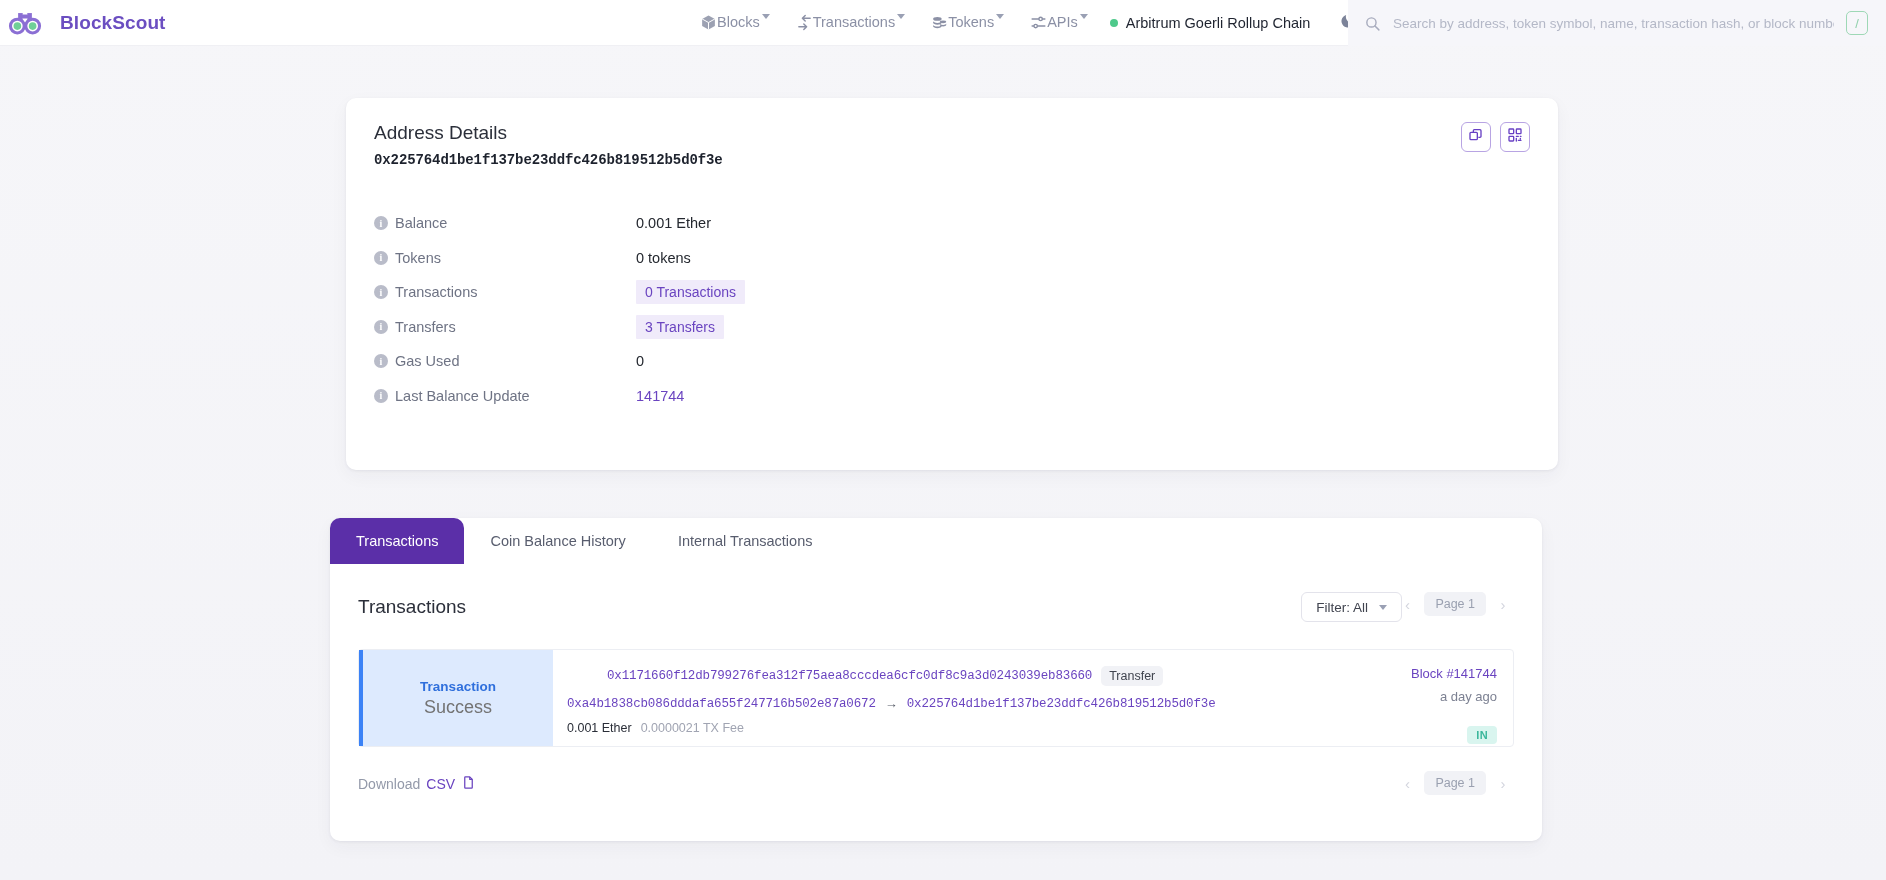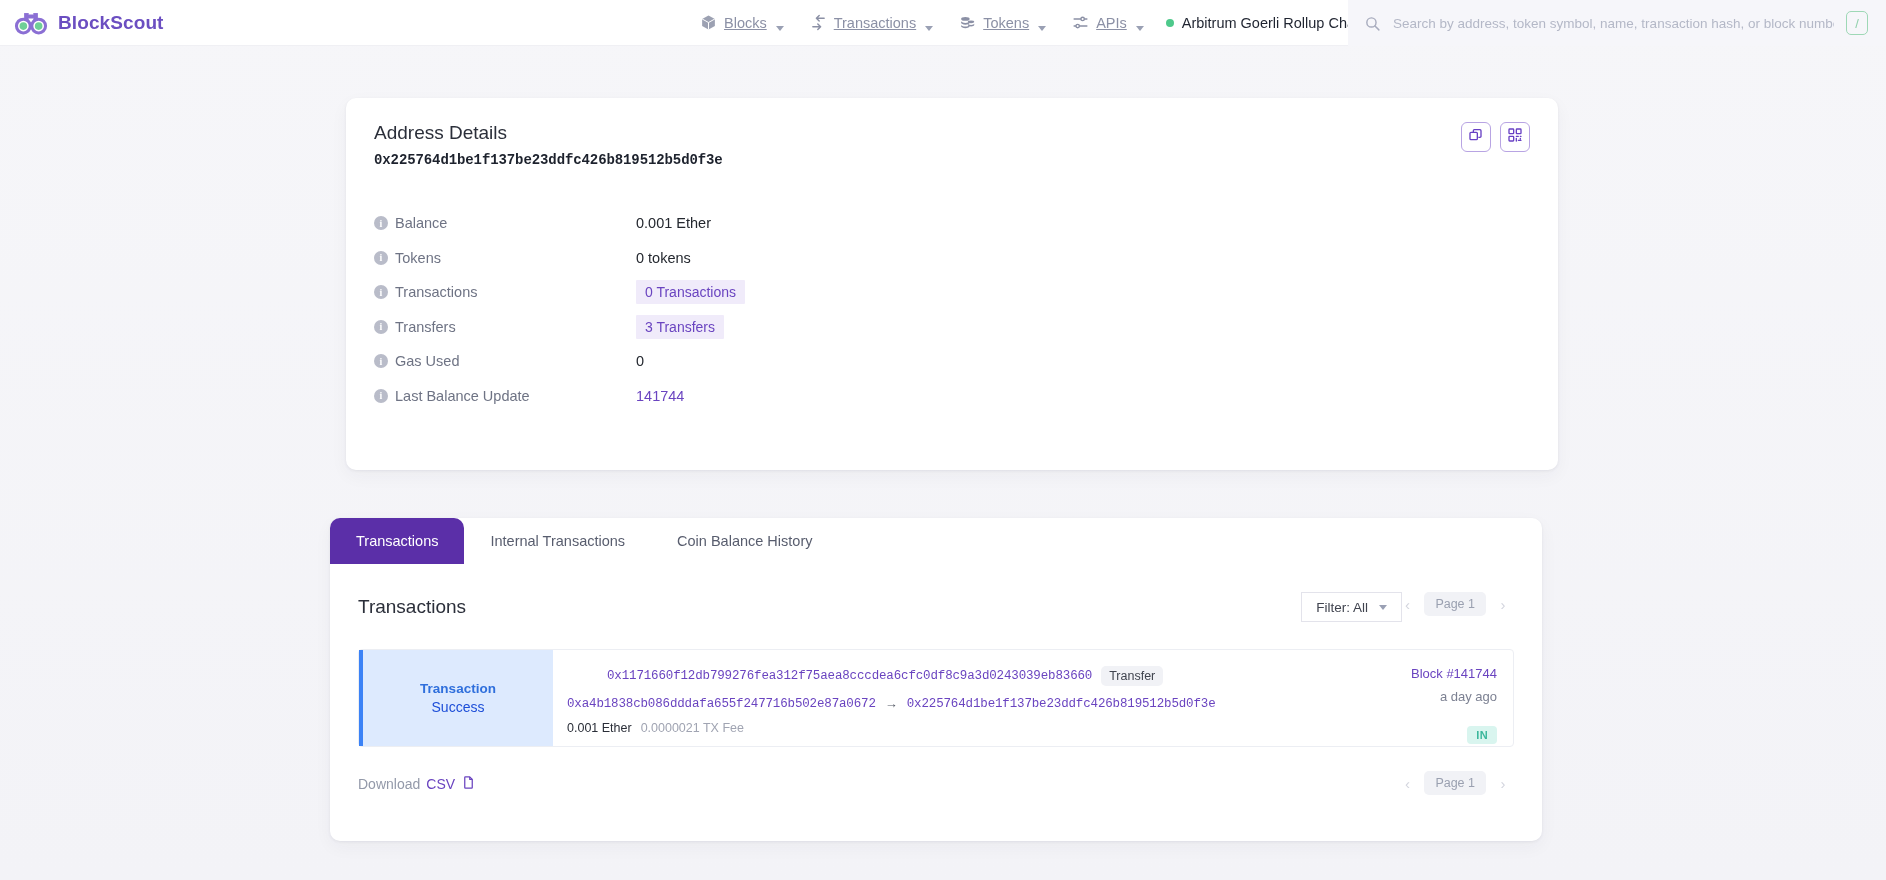--- a/index.html
+++ b/index.html
@@ -14,26 +14,26 @@
 
   
   .header {
     position: relative;
     height: 46px;
     background: #ffffff;
     display: flex;
     align-items: center;
     border-bottom: 1px solid #f0f0f4;
   }
-  .brand { display: flex; align-items: center; gap: 10px; padding-left: 14px; width: 330px; }
+  .brand { display: flex; align-items: center; gap: 18px; padding-left: 8px; width: 330px; }
   .brand-logo { width: 34px; height: 26px; flex: none; }
   .brand-name { font-size: 19px; font-weight: 700; color: #6b4ec1; letter-spacing: .1px; }
 
   .nav { display: flex; align-items: center; gap: 26px; margin-left: 370px; }
-  .nav-item { display: flex; align-items: flex-end; gap: 7px; color: #8b90a5; font-size: 14.5px; cursor: pointer; text-decoration: underline; }
+  .nav-item { display: flex; align-items: flex-start; color: #8b90a5; font-size: 14.5px; cursor: pointer; }
   .nav-item .ni-icon { width: 17px; height: 17px; display: block; color: #8b90a5; }
   .caret { width: 0; height: 0; border-left: 4px solid transparent; border-right: 4px solid transparent; border-top: 5px solid #9aa0b4; margin-left: 2px; }
 
   .chain { display: flex; align-items: center; gap: 8px; margin-left: 22px; font-size: 14.5px; color: #1f2430; cursor: pointer; }
   .chain-dot { width: 8px; height: 8px; border-radius: 50%; background: #4ec98b; }
 
   .theme-toggle { margin-left: 26px; width: 24px; height: 24px; display:flex; align-items:center; justify-content:center; cursor: pointer; }
 
   .searchbar {
     position: absolute; left: 1348px; top: 0; right: 0; height: 46px;
@@ -89,21 +89,21 @@
   .tab {
     padding: 0 26px; height: 46px; display: flex; align-items: center;
     font-size: 14.5px; color: #585d6e; cursor: pointer;
   }
   .tab.active { background: #5b2fa8; color: #fff; border-radius: 10px 10px 0 0; }
 
   .tx-section-title { position: absolute; left: 28px; top: 78px; font-size: 19px; color: #2b2f3a; }
 
   .filter-btn {
     position: absolute; right: 140px; top: 74px; height: 30px; padding: 3px 14px;
-    border: 1px solid #e3e3eb; border-radius: 0; background: #fff;
+    border: 1px solid #e3e3eb; border-radius: 6px; background: #fff;
     display: flex; align-items: center; gap: 9px; font-size: 13.5px; color: #40444f; cursor: pointer;
   }
   .pager { display: flex; align-items: center; gap: 6px; }
   .pg-btn {
     width: 22px; height: 24px; display: flex; align-items: center; justify-content: center;
     color: #d3d5de; cursor: default; font-size: 15px;
   }
   .pg-page {
     background: #f1f2f6; color: #9aa0b0; border-radius: 5px;
     padding: 5px 11px; font-size: 12.5px; cursor: default;
@@ -114,21 +114,21 @@
   
   .tx-row {
     position: absolute; left: 28px; top: 131px; right: 28px; height: 98px;
     border: 1px solid #eceef3; border-radius: 4px; display: flex; align-items: stretch;
   }
   .tx-type {
     width: 194px; background: #ddeafe; border-left: 4px solid #3b82f6;
     display: flex; flex-direction: column; align-items: center; justify-content: center; gap: 3px;
   }
   .tx-type-main { color: #2f6fdc; font-size: 13.5px; font-weight: 700; }
-  .tx-type-sub { color: #1d4ed8; font-size: 14px; }
+  .tx-type-sub { color: #737373; font-size: 18px; }
   .tx-main { flex: 1; padding: 16px 0 0 14px; }
   .tx-line { display: flex; align-items: center; gap: 9px; margin-bottom: 10px; }
   .tx-hash { font-family: "Liberation Mono", monospace; font-size: 12.5px; color: #6a44c0; cursor: pointer; letter-spacing: -0.15px; margin-left: 40px; }
   .badge-transfer { background: #f1f2f6; color: #40444f; border-radius: 5px; padding: 3px 8px; font-size: 12.5px; }
   .addr-mono { font-family: "Liberation Mono", monospace; font-size: 12.5px; color: #6a44c0; cursor: pointer; letter-spacing: -0.15px; }
   .arrow-sep { color: #555a66; font-size: 13px; }
   .tx-value { font-size: 12.5px; color: #2a2e38; }
   .tx-fee { font-size: 12.5px; color: #a0a4b2; }
   .tx-right { width: 188px; padding: 16px 16px 0 0; text-align: right; }
   .tx-block { font-size: 13px; color: #6a44c0; cursor: pointer; }
@@ -315,22 +315,22 @@
           </div>
           <div><span class="link-purple">141744</span></div>
         </div>
       </div>
   </div>
 
   <div class="card" id="tx-card">
 
     <div class="tabs" id="tabs">
         <div class="tab active">Transactions</div>
+        <div class="tab">Coin Balance History</div>
         <div class="tab">Internal Transactions</div>
-        <div class="tab">Coin Balance History</div>
       </div>
 
     <div class="tx-section-title">Transactions</div>
 
     <div class="filter-btn">
       <span>Filter: All</span>
       <span class="caret"></span>
     </div>
 
     <div class="pager" id="pager-top">

